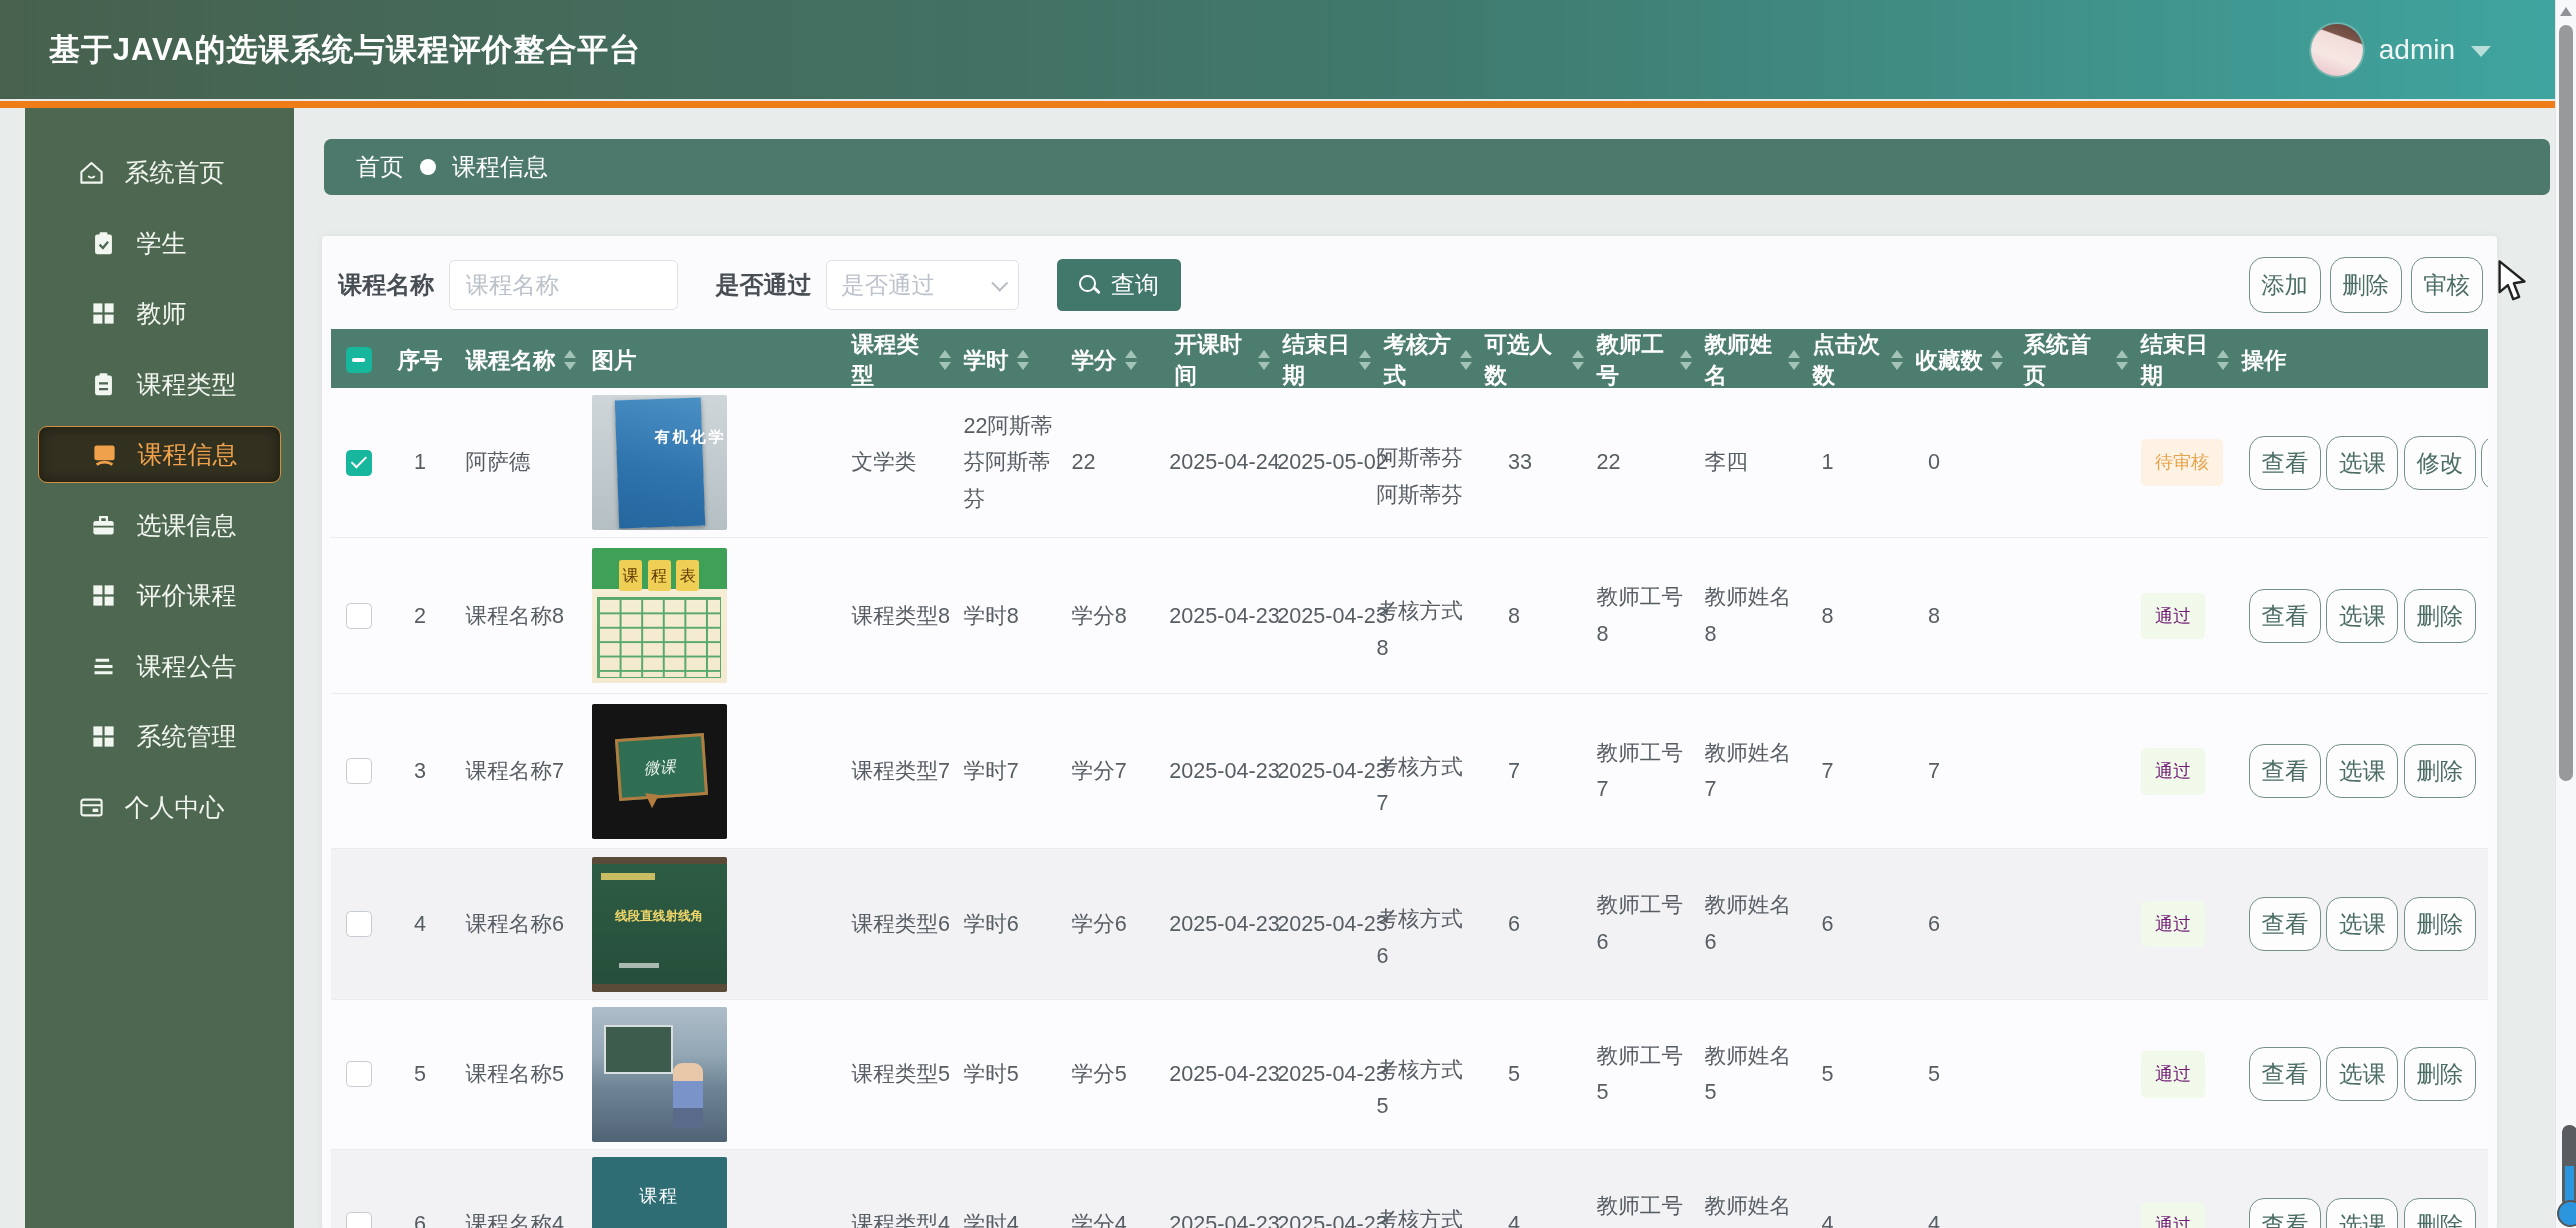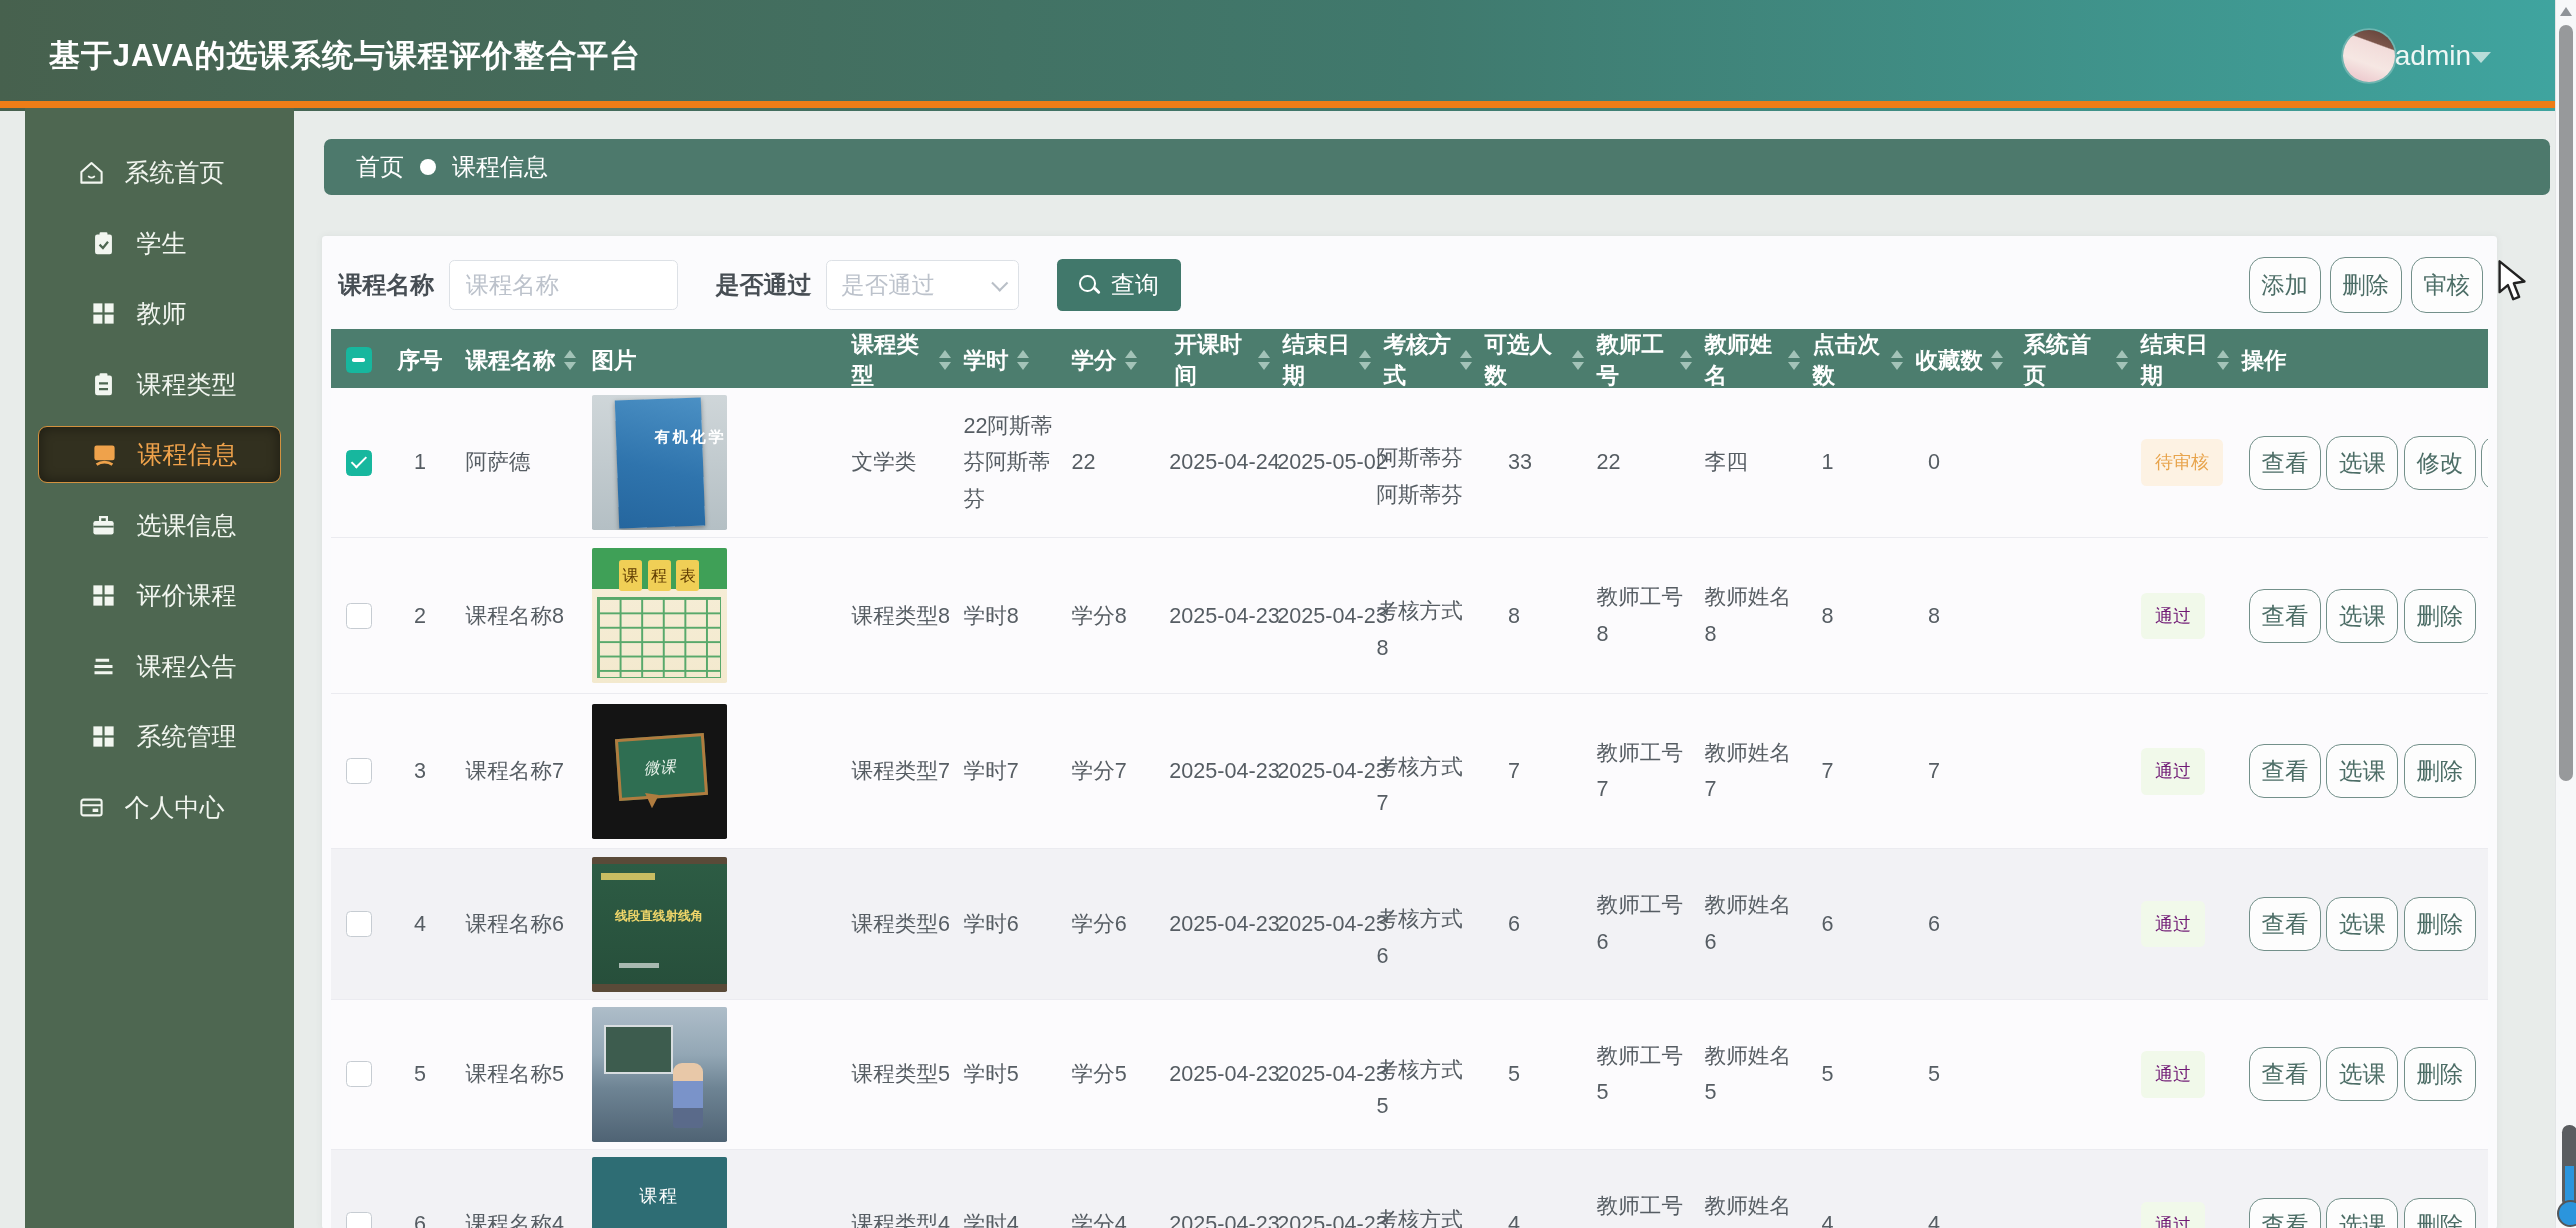--- a/index.html
+++ b/index.html
@@ -1,24 +1,24 @@
 <!DOCTYPE html>
 <html style="font-size:14.4px"><head>
 <meta charset="utf-8">
 <style>
   * { margin:0; padding:0; box-sizing:border-box; }
   body { font-family:"Liberation Sans","DejaVu Sans",sans-serif; }
   .app { position:relative; width:2576px; height:1229px; background:#e8ecea; overflow:hidden; }
 
   
-  .topbar { position:absolute; left:0; top:0; width:100%; height:111px;
+  .topbar { position:absolute; left:0; top:0; width:100%; height:99px;
     background:linear-gradient(90deg,#47614e 0%,#40796d 55%,#3fa5a0 100%);
     display:flex; align-items:center; justify-content:space-between; padding:0 85px 0 49px; }
   .title { color:#fff; font-size:31px; font-weight:bold; letter-spacing:0.9px; }
-  .userbox { display:flex; align-items:center; cursor:pointer; }
+  .userbox { display:flex; align-items:center; gap:16px; cursor:pointer; }
   .avatar { width:52px; height:52px; border-radius:50%;
     background:linear-gradient(200deg,#5f4038 0%,#7b554a 28%,#f2dcda 30%,#f6e7e3 62%,#e9bfc6 100%);
     box-shadow:0 0 0 1.8px rgba(255,255,255,.25); }
   .uname { color:#eef7f5; font-size:28px; }
   .caret { width:0; height:0; border-left:10px solid transparent; border-right:10px solid transparent; border-top:11.7px solid #b9ddd9; margin-top:4.5px; }
   .accent { position:absolute; top:101px; left:0; width:100%; height:7.2px; background:#ee7d17; }
 
   
   .sidebar { position:absolute; left:25px; top:108px; width:269px; height:1121px; background:#4e6751; padding-top:22.5px; }
   .side-item { display:flex; align-items:center; gap:20px; height:57px; margin:13.5px 12.6px; padding-left:40px;

